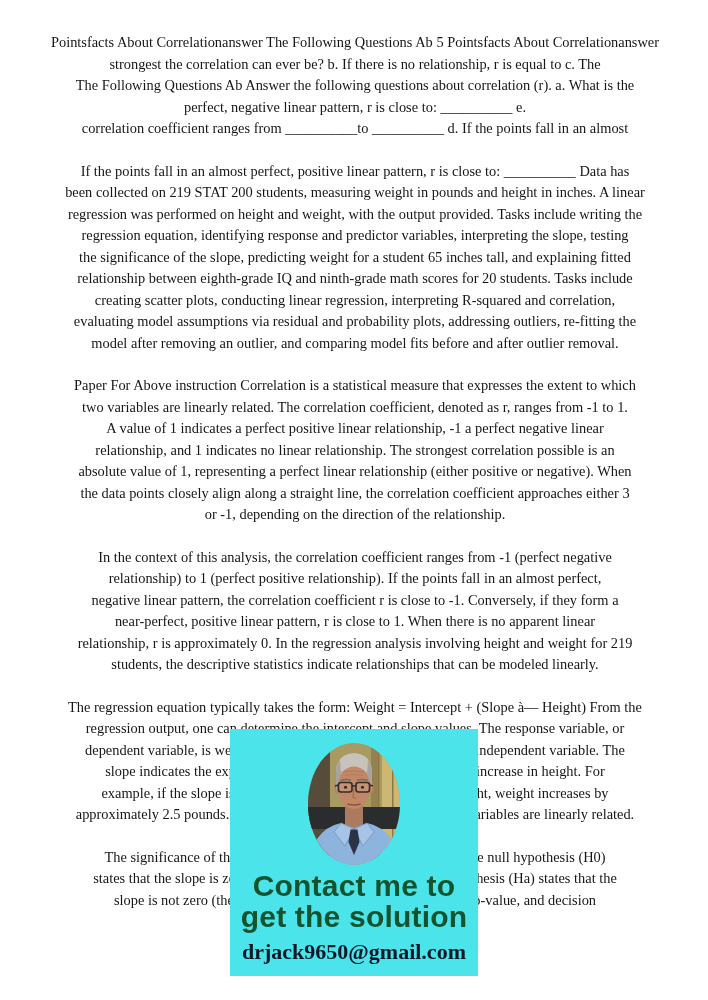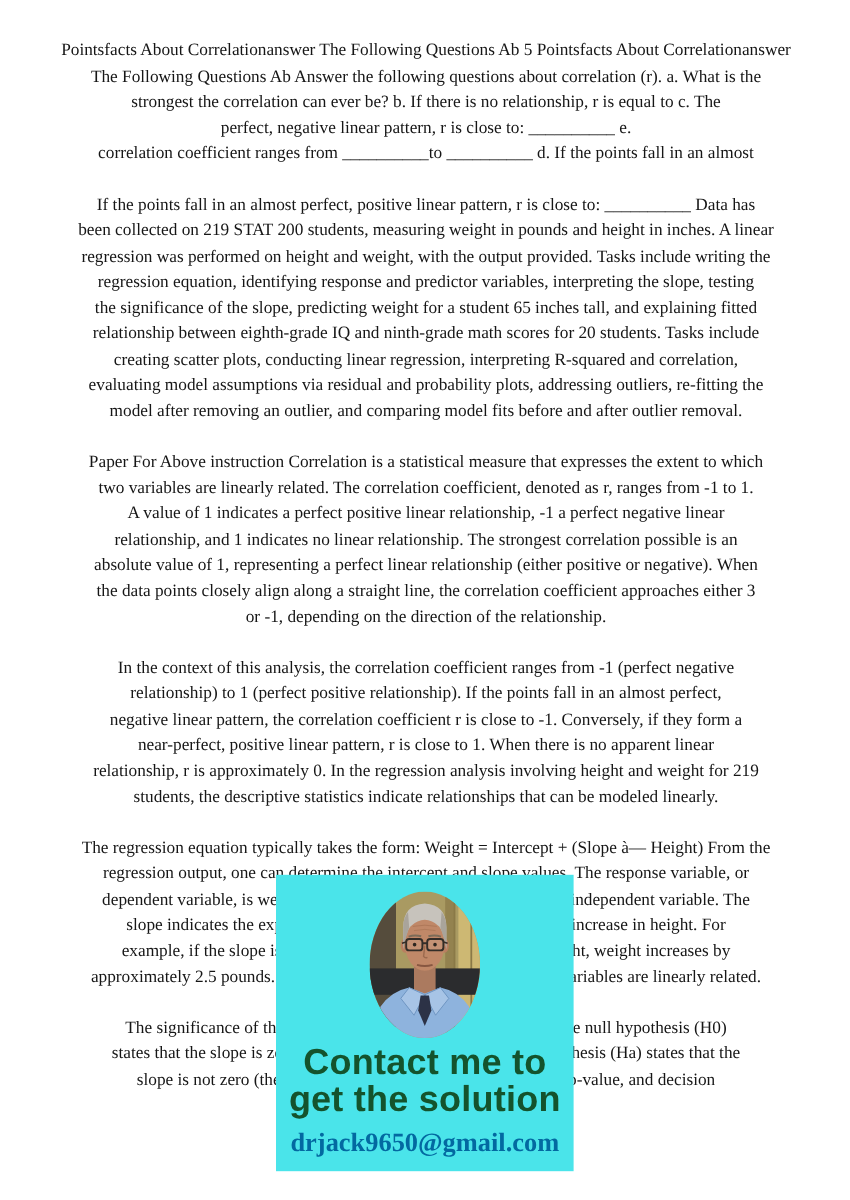--- a/index.html
+++ b/index.html
@@ -40,31 +40,31 @@
     color: #14532d;
     letter-spacing: 0.2px;
   }
   .promo-head.first { margin-top: 5px; }
   .promo-email {
     font-family: "Liberation Serif", serif;
     font-weight: 700;
     font-size: 22px;
     line-height: 27px;
     margin-top: 6px;
-    color: #0369a1;
+    color: #0f172a;
   }
 </style>
 </head>
 <body style="background: rgb(255, 255, 255);">
 
 <div class="doc" style="color: rgb(22, 22, 22);">
     <div class="para">
       <div class="line">Pointsfacts About Correlationanswer The Following Questions Ab 5 Pointsfacts About Correlationanswer</div>
+      <div class="line">strongest the correlation can ever be? b. If there is no relationship, r is equal to c. The</div>
       <div class="line">The Following Questions Ab Answer the following questions about correlation (r). a. What is the</div>
-      <div class="line">strongest the correlation can ever be? b. If there is no relationship, r is equal to c. The</div>
       <div class="line">perfect, negative linear pattern, r is close to: __________ e.</div>
       <div class="line">correlation coefficient ranges from __________to __________ d. If the points fall in an almost</div>
     </div>
     <div class="para">
       <div class="line">If the points fall in an almost perfect, positive linear pattern, r is close to: __________ Data has</div>
       <div class="line">been collected on 219 STAT 200 students, measuring weight in pounds and height in inches. A linear</div>
       <div class="line">regression was performed on height and weight, with the output provided. Tasks include writing the</div>
       <div class="line">regression equation, identifying response and predictor variables, interpreting the slope, testing</div>
       <div class="line">the significance of the slope, predicting weight for a student 65 inches tall, and explaining fitted</div>
       <div class="line">relationship between eighth-grade IQ and ninth-grade math scores for 20 students. Tasks include</div>

